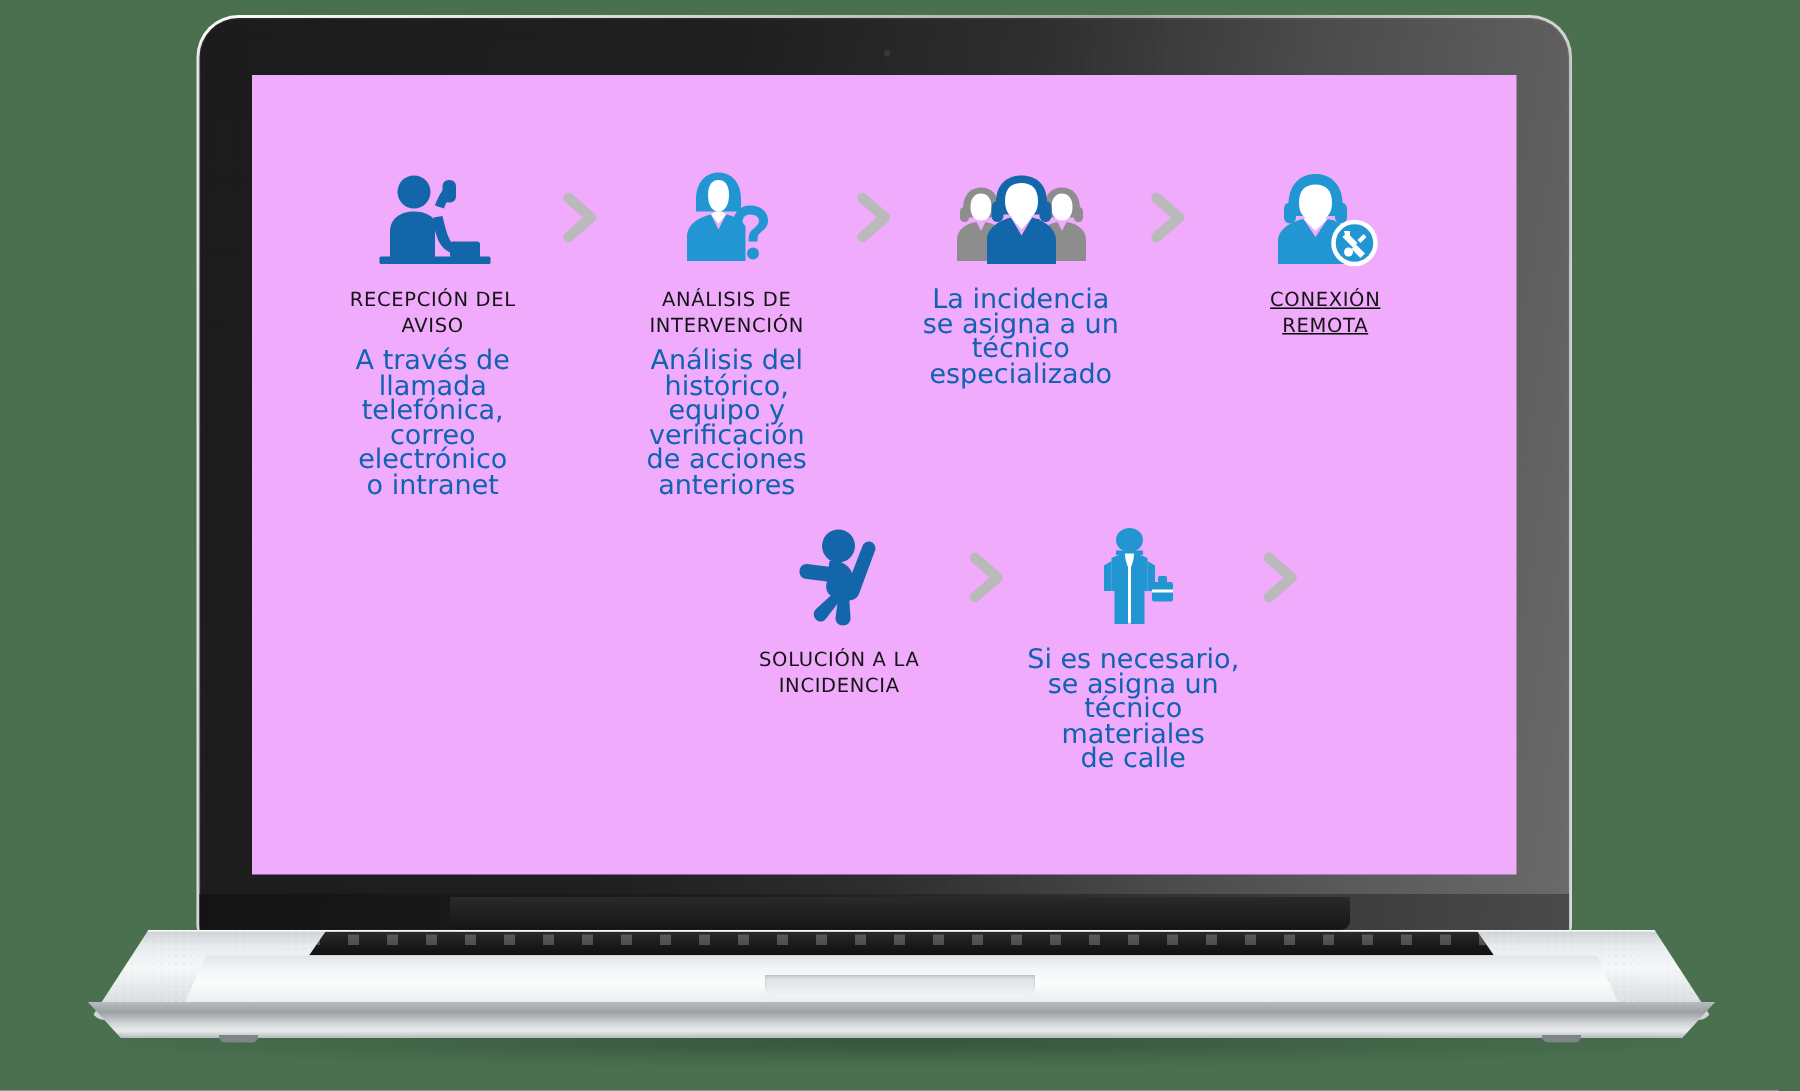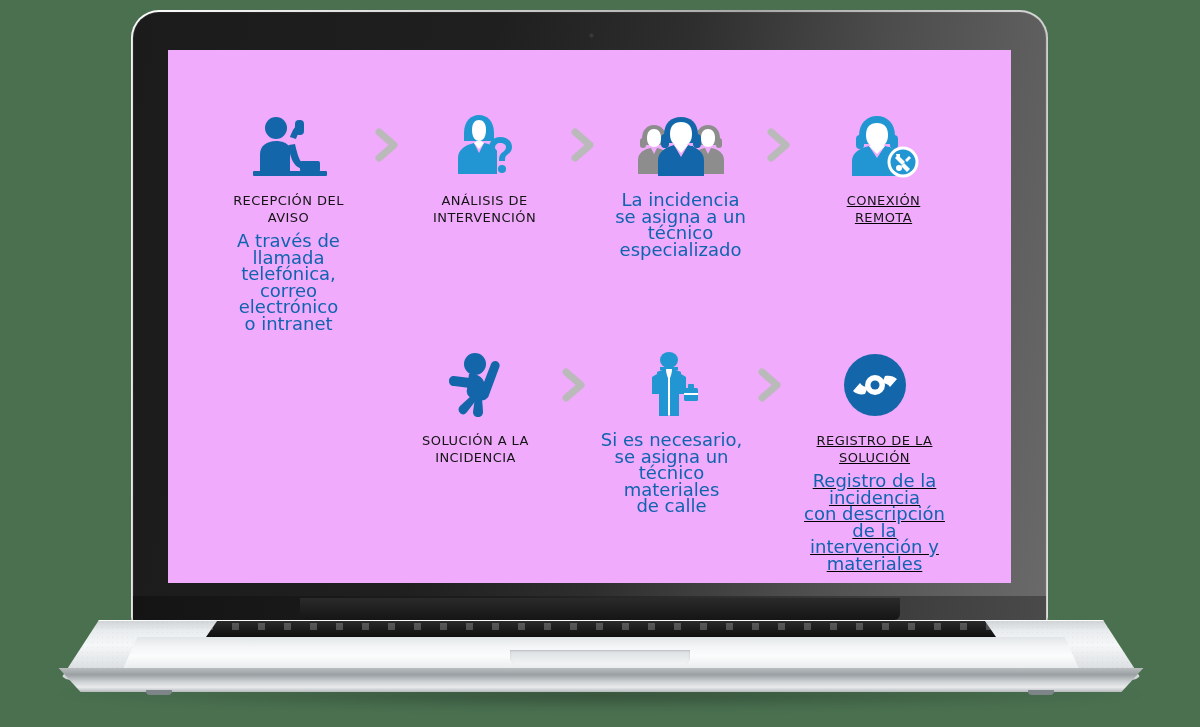--- a/index.html
+++ b/index.html
@@ -332,20 +332,23 @@
                 <path d="M22 20 C22 13 25 10 29 10 C33 10 36 13 36 20 C36 27 33 31 29 31 C25 31 22 27 22 20 Z" fill="#ffffff"></path>
                 <path d="M8 64 L8 48 C8 40 15 35 24 33 L29 43 L34 33 C40 34 45 37 47 41 L47 64 Z"></path>
                 <path d="M24 33 L29 39 L34 33 L31 31 L27 31 Z" fill="#ffffff"></path>
                 <path d="M50 27 C57 27 62 31 62 37 C62 42 58 44 56 46 C55 47 55 49 55 51 L49 51 C49 46 50 44 53 42 C55 40 56 39 56 37 C56 35 54 33 50 33 C47 33 45 35 45 38 L39 38 C39 31 44 27 50 27 Z"></path>
                 <circle cx="52" cy="59" r="4"></circle>
               </g>
             </svg>
           </div>
           <div class="step-title">ANÁLISIS DE
 INTERVENCIÓN</div>
+          <div class="step-desc">Análisis del histórico,
+equipo y verificación
+de acciones anteriores</div>
         </div>
 
         <div class="chev">
           <svg width="26" height="34" viewBox="0 0 26 34">
             <polyline points="5,4 20,17 5,30" fill="none" stroke="#bababa" stroke-width="7" stroke-linecap="round" stroke-linejoin="round"></polyline>
           </svg>
         </div>
 
         <div class="step">
           <div class="icon-box">
@@ -468,34 +471,18 @@
 técnico materiales
 de calle</div>
         </div>
 
         <div class="chev">
           <svg width="26" height="34" viewBox="0 0 26 34">
             <polyline points="5,4 20,17 5,30" fill="none" stroke="#bababa" stroke-width="7" stroke-linecap="round" stroke-linejoin="round"></polyline>
           </svg>
         </div>
 
-        <div class="step step-wide">
-          <div class="icon-box">
-            <svg width="70" height="70" viewBox="0 0 70 70" aria-hidden="true">
-              <circle cx="35" cy="35" r="31" fill="#1466aa"></circle>
-              <circle cx="35" cy="35" r="10" fill="#ffffff"></circle>
-              <circle cx="35" cy="35" r="4.5" fill="#1466aa"></circle>
-              <path d="M45 26 C49 25 54 26 57 29 L50 37 C48 34 45 33 42 33 Z" fill="#ffffff"></path>
-              <path d="M25 44 C21 45 16 44 13 41 L20 33 C22 36 25 37 28 37 Z" fill="#ffffff"></path>
-            </svg>
-          </div>
-          <div class="step-title">REGISTRO DE LA
-SOLUCIÓN</div>
-          <div class="step-desc">Registro de la incidencia
-con descripción de la
-intervención y materiales</div>
-        </div>
 
       </div>
 
     </div>
   </div>
 </div>
 
 </body></html>

